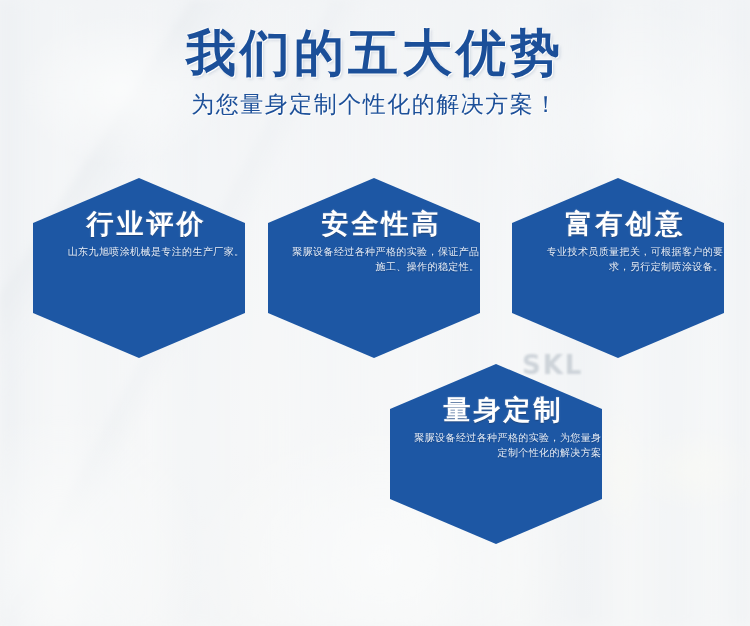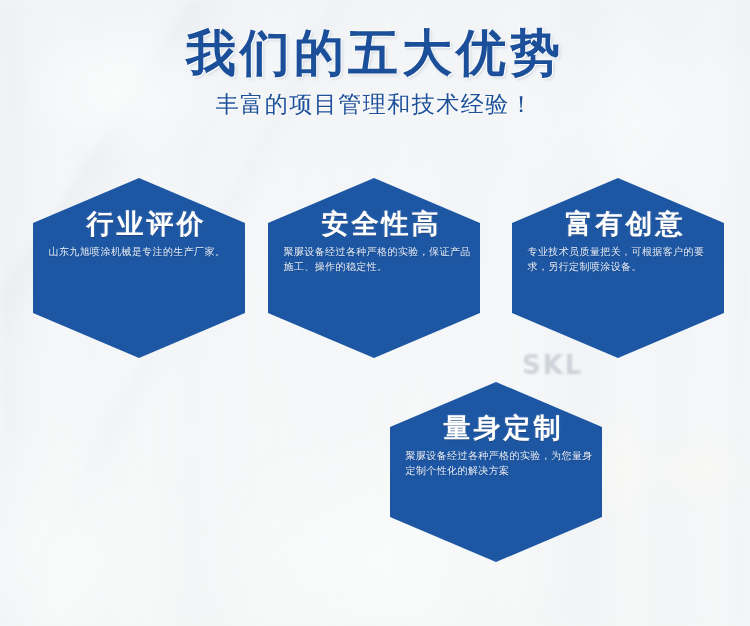--- a/index.html
+++ b/index.html
@@ -133,21 +133,21 @@
     height: 180px;
     background: #1d57a4;
     -webkit-clip-path: polygon(50% 0%, 100% 25%, 100% 75%, 50% 100%, 0% 75%, 0% 25%);
     clip-path: polygon(50% 0%, 100% 25%, 100% 75%, 50% 100%, 0% 75%, 0% 25%);
     box-sizing: border-box;
     display: flex;
     flex-direction: column;
     align-items: center;
     justify-content: flex-start;
     padding: 30px 10px 0 25px;
-    text-align: left;
+    text-align: right;
     color: #ffffff;
   }
 
   .hex-title {
     font-size: 27px;
     line-height: 1.15;
     font-weight: bold;
     letter-spacing: 3px;
     color: #ffffff;
     text-shadow:
@@ -167,21 +167,21 @@
     width: 196px;
     word-break: break-all;
   }
 
   
   .hex-1 { left: 33px;  top: 178px; }
   .hex-2 { left: 268px; top: 178px; }
   .hex-3 { left: 512px; top: 178px; }
   
   .hex-4 { left: 148px; top: 382px; }
-  .hex-5 { left: 390px; top: 382px; }
+  .hex-5 { left: 390px; top: 364px; }
 
   
   .ghost-mark {
     position: absolute;
     left: 522px;
     top: 350px;
     font-size: 26px;
     font-weight: bold;
     letter-spacing: 2px;
     color: rgba(160,170,182,0.45);
@@ -198,21 +198,21 @@
   <div class="bg-layer bg-base"></div>
   <div class="bg-layer bg-bands"></div>
   <div class="bg-layer bg-diag"></div>
   <div class="bg-layer bg-blobs"></div>
   <div class="bg-layer bg-wash"></div>
 
   <div class="ghost-mark">SKL</div>
 
   <div class="header">
     <h1 class="main-title">我们的五大优势</h1>
-    <h2 class="sub-title">丰富的项目管理和技术经验！</h2>
+    <h2 class="sub-title">为您量身定制个性化的解决方案！</h2>
   </div>
 
   <div class="hex-field">
 
     <div class="hex hex-1">
       <div class="hex-title">行业评价</div>
       <div class="hex-desc">山东九旭喷涂机械是专注的生产厂家。</div>
     </div>
 
     <div class="hex hex-2">

